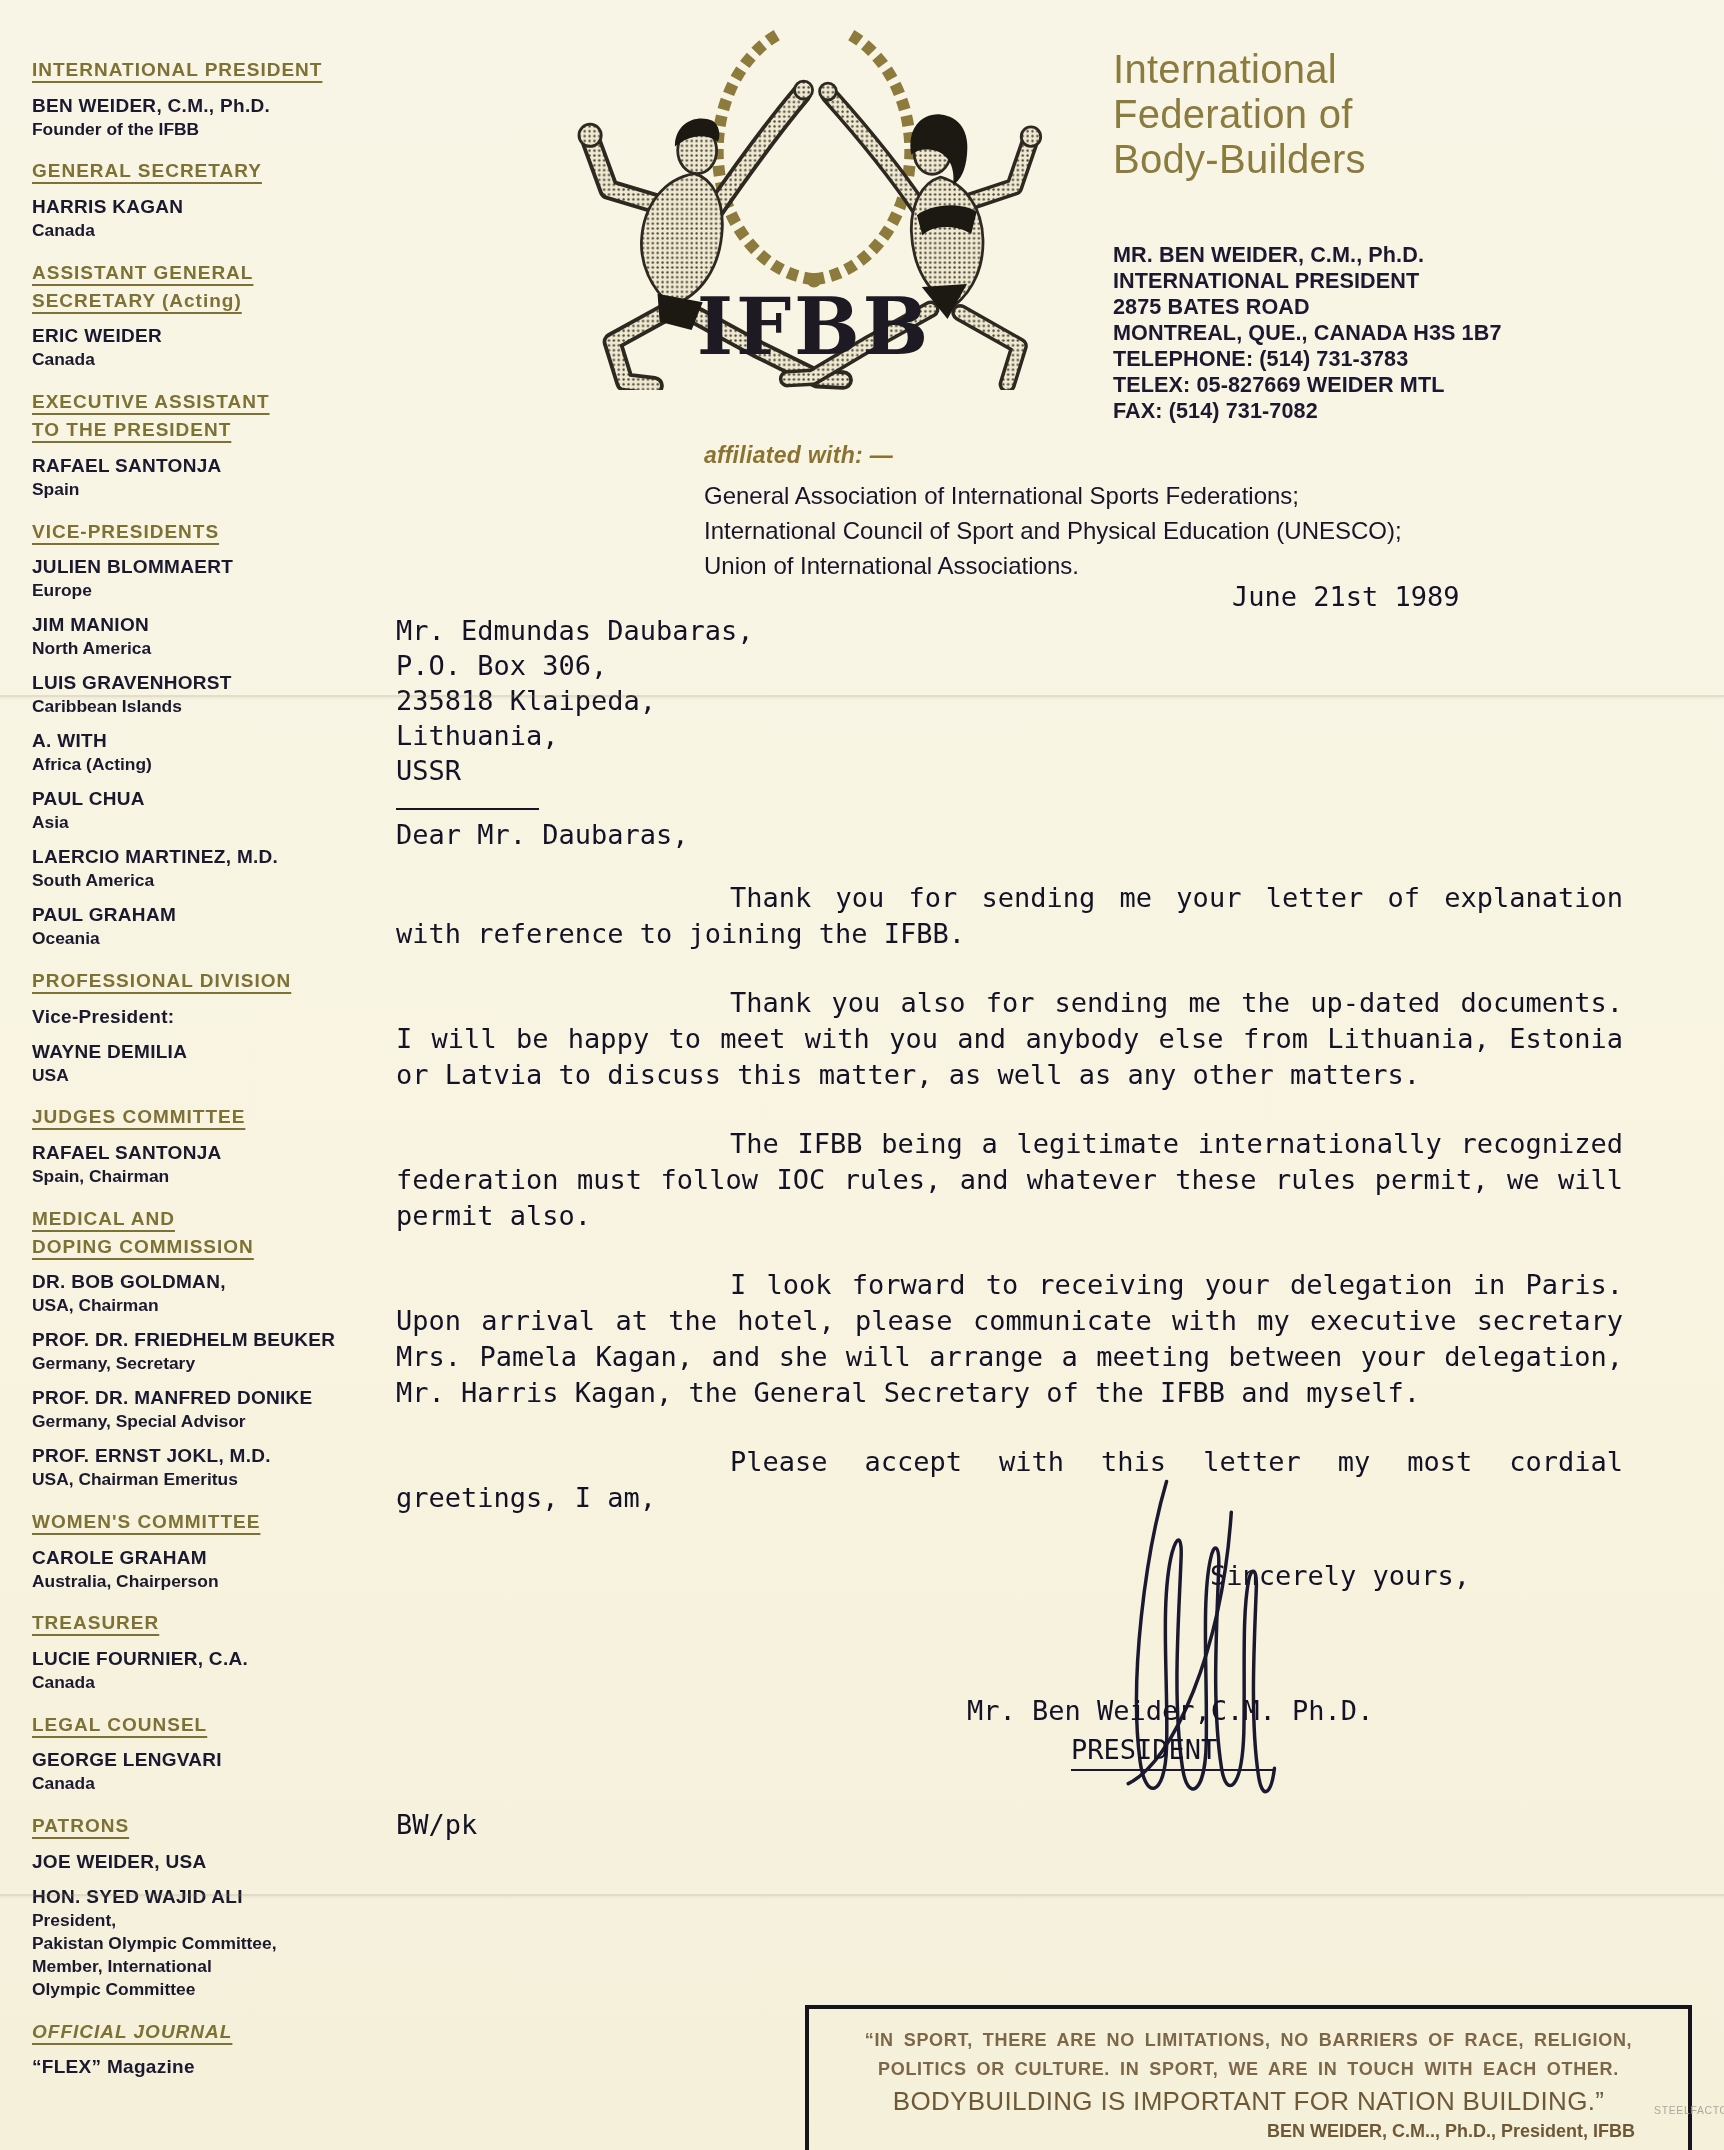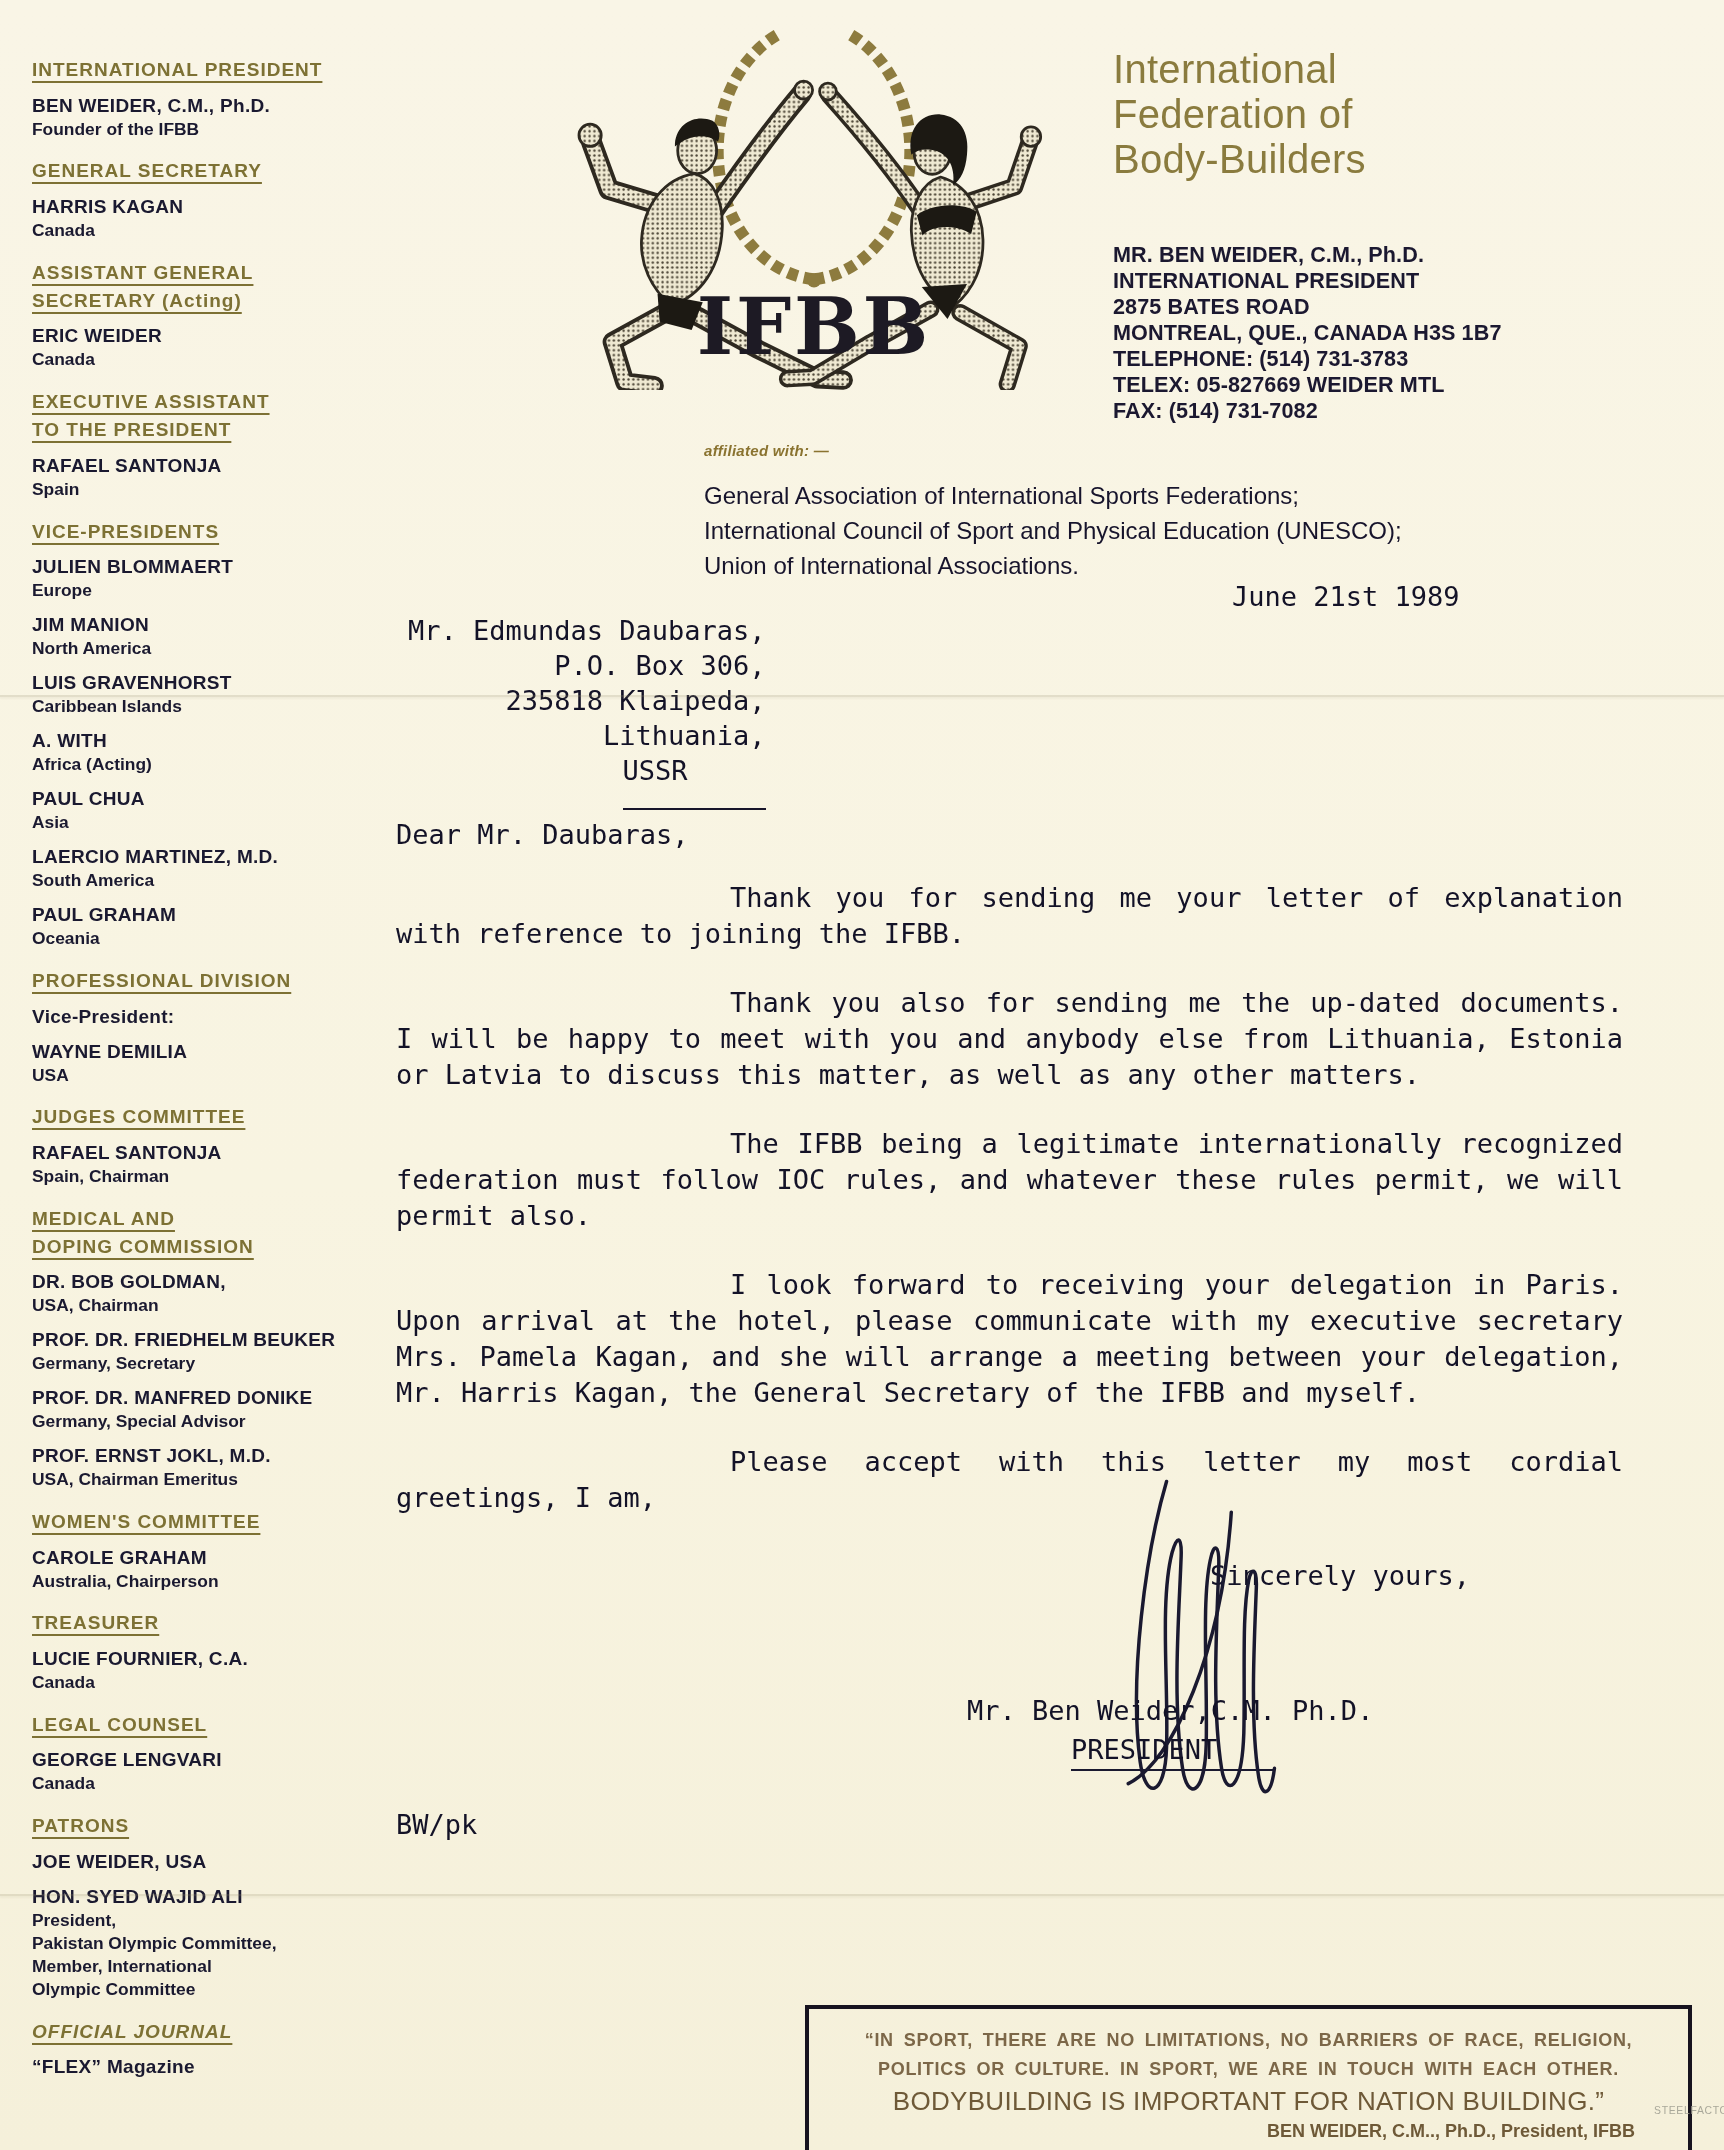--- a/index.html
+++ b/index.html
@@ -16,28 +16,28 @@
   .section.italic .s-head{font-style:italic;}
   .entry{margin-bottom:11px;}
   .e-name{font-size:19px;font-weight:700;letter-spacing:0.3px;line-height:24px;color:#1a1930;}
   .e-detail{font-size:17.4px;font-weight:600;line-height:23px;color:#1a1930;white-space:pre-line;}
   
   .logo{position:absolute;left:515px;top:2.8px;width:598px;height:387px;}
   .org-title{position:absolute;left:1113px;top:47px;width:389px;color:#8a7b3e;font-size:40px;
              font-weight:500;line-height:45px;white-space:pre-line;letter-spacing:0.3px;}
   .contact{position:absolute;left:1113px;top:242px;width:431px;}
   .contact div{font-size:21.6px;font-weight:700;line-height:26px;color:#1b1830;letter-spacing:0.1px;}
-  .affil-label{position:absolute;left:704px;top:442px;font-size:15px;font-style:italic;
+  .affil-label{position:absolute;left:704px;top:442px;font-size:23px;font-style:italic;
                font-weight:700;color:#8a7330;letter-spacing:0.3px;}
   .affils{position:absolute;left:704px;top:478px;width:904px;}
   .affils div{font-size:24px;font-weight:500;line-height:35px;color:#17142c;}
   
   .mono{font-family:"DejaVu Sans Mono",monospace;color:#131227;}
   .date{position:absolute;left:1232px;top:581px;font-size:27px;}
-  .recipient{position:absolute;left:408px;top:613px;text-align:right;}
+  .recipient{position:absolute;left:396px;top:613px;}
   .recipient div{font-size:27px;line-height:35px;}
   .country{display:inline-block;border-bottom:2.8px solid #17152a;padding-right:78px;padding-bottom:20px;}
   .salutation{position:absolute;left:396px;top:819px;font-size:27px;}
   .bodytext{position:absolute;left:396px;top:880px;width:1227px;}
   .bodytext p{margin:0 0 33px 0;font-size:27px;line-height:36px;text-align:justify;
               text-indent:334px;}
   .sincerely{position:absolute;left:1210px;top:1560px;font-size:27px;}
   .signature{position:absolute;left:1062px;top:1469px;width:223px;height:362px;}
   .signer{position:absolute;left:967px;top:1695px;font-size:27px;}
   .signer-title{position:absolute;left:1071px;top:1734px;font-size:27px;}

